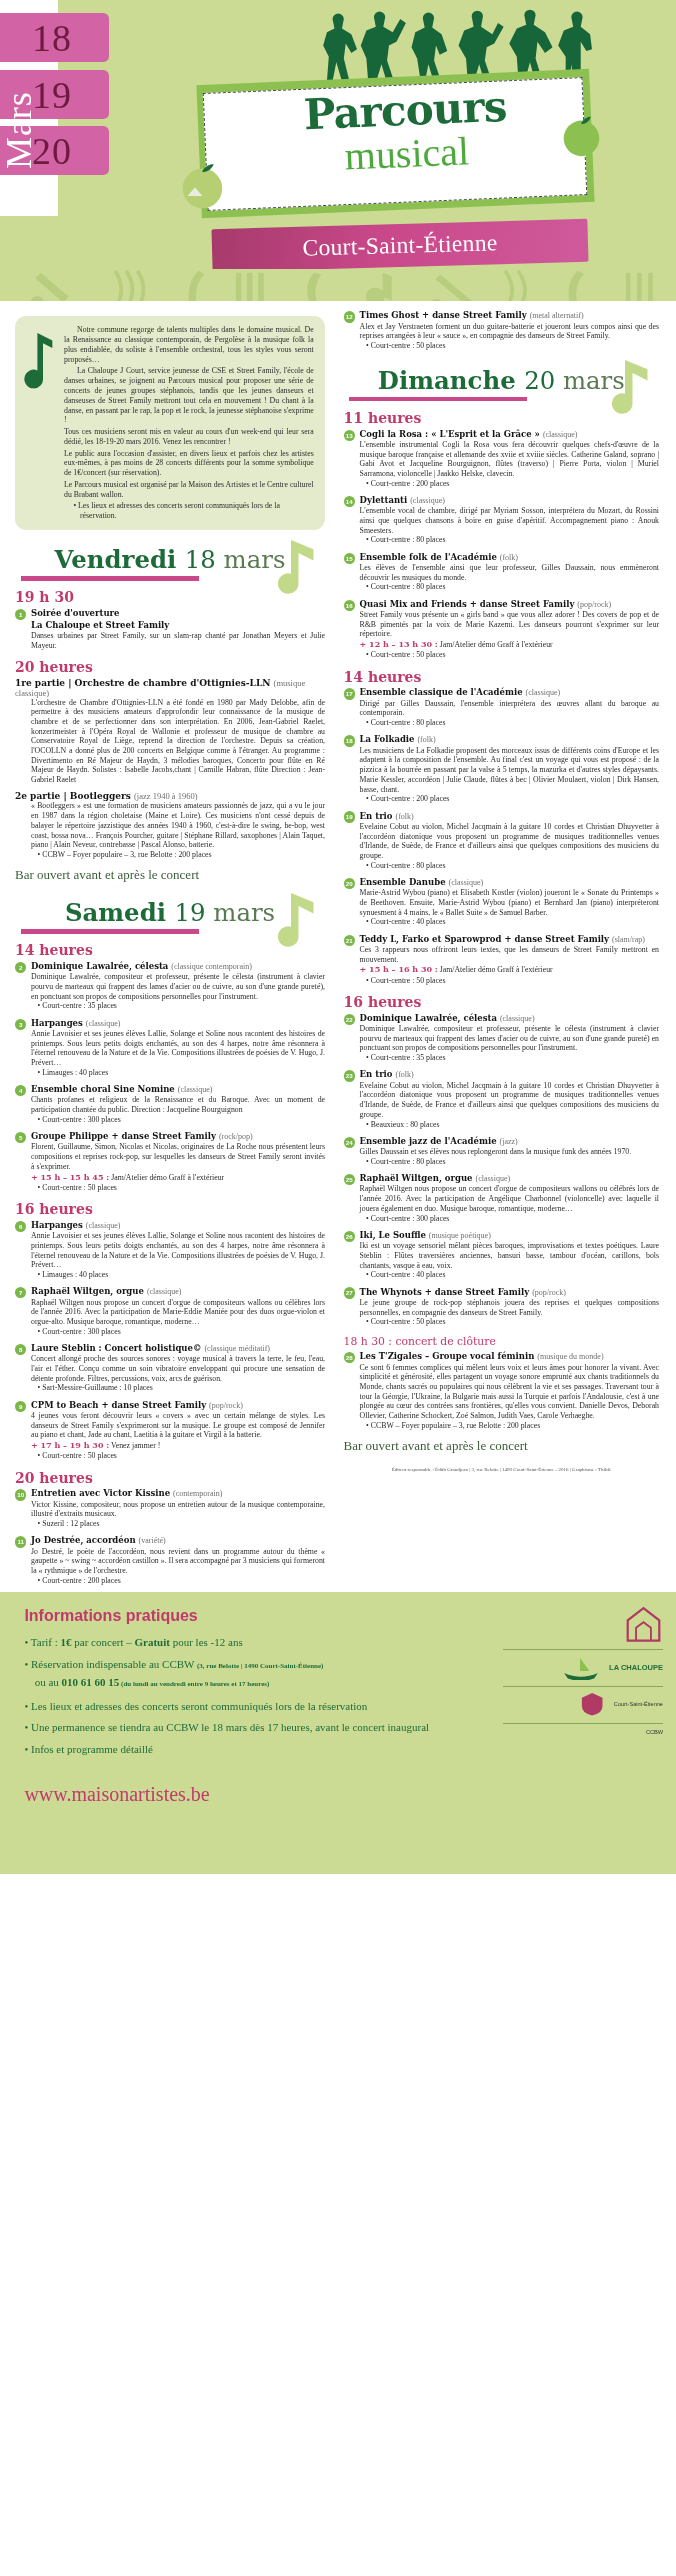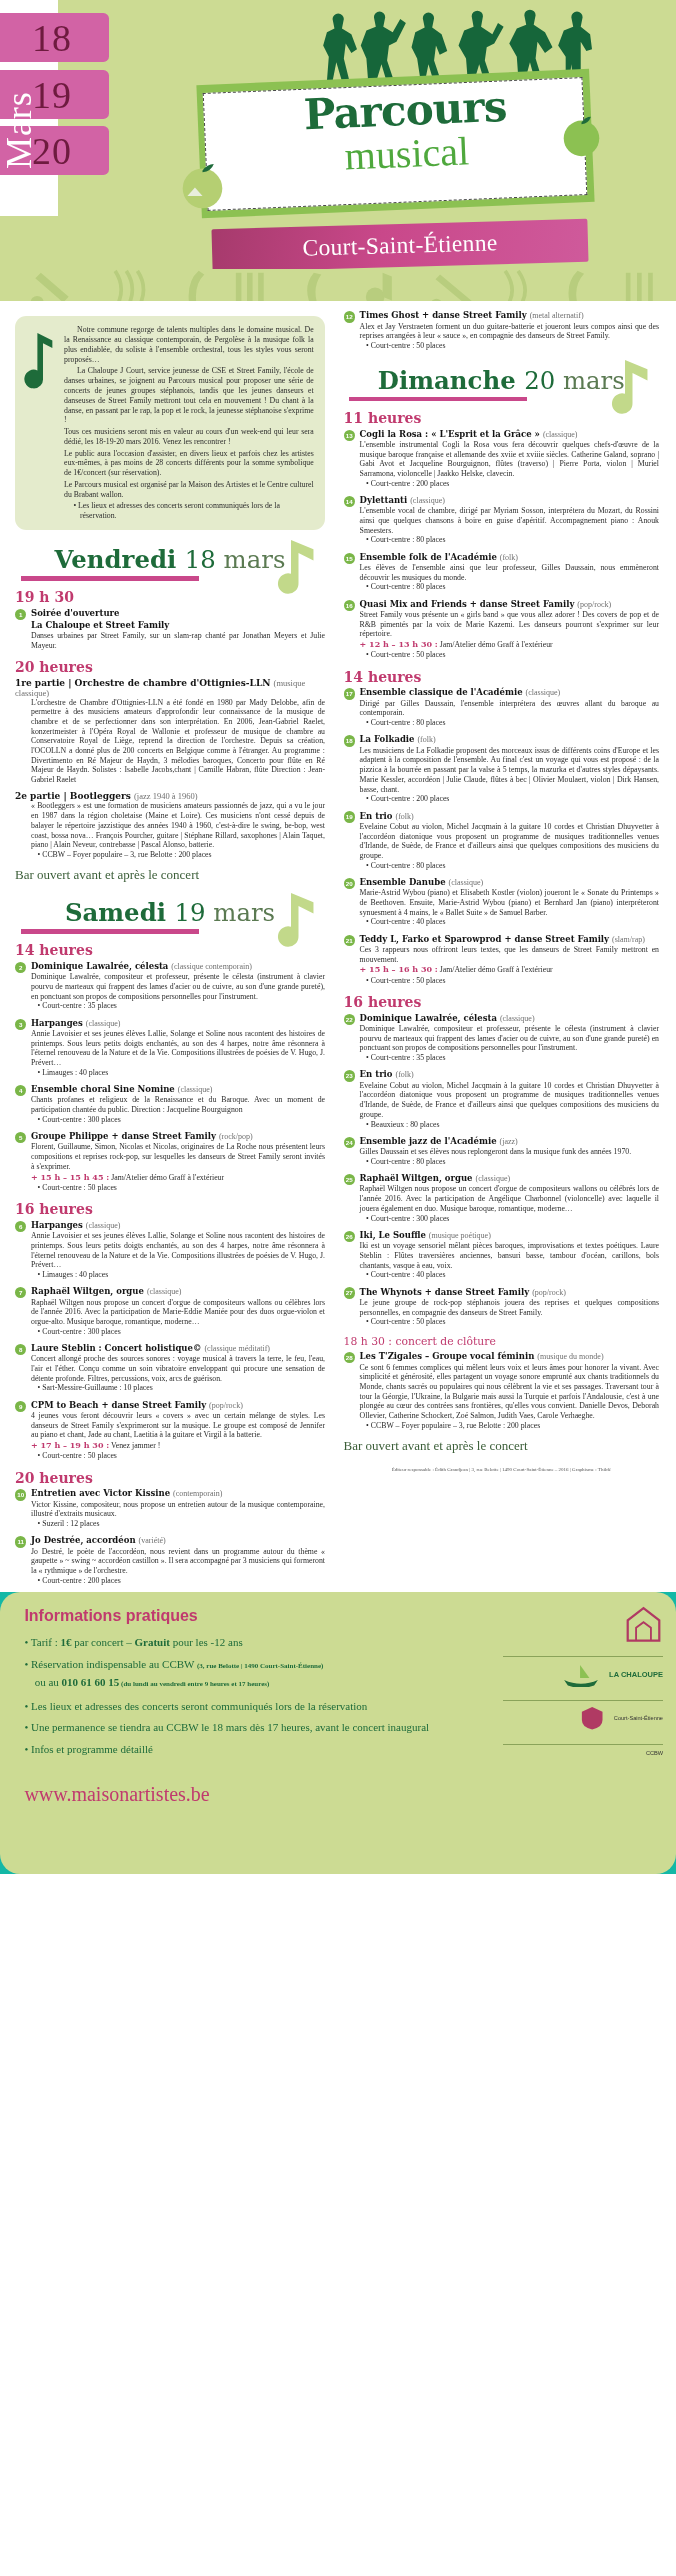--- a/index.html
+++ b/index.html
@@ -4,21 +4,21 @@
 <style>
   * { box-sizing: border-box; margin:0; padding:0; }
   html,body { width:676px; }
   body {
     font-family: "Liberation Serif", "DejaVu Serif", serif;
     background:#ffffff;
     width:676px;
     position:relative;
     overflow-x:hidden;
   }
-  .poster { width:676px; position:relative; background:#14b8a6; }
+  .poster { width:676px; position:relative; background:#22c55e; }
 
   
   .header {
     position:relative;
     height:301px;
     background:#ccdb93;
     overflow:hidden;
   }
   .header .white-strip{
     position:absolute; left:0; top:0; width:58px; height:216px; background:#fff;
@@ -139,40 +139,40 @@
     color:#c03a6e; font-family:"DejaVu Serif",serif; font-weight:normal;
     font-size:10.8px; margin:8.5px 0 2.8px 0;
   }
   .credit{
     text-align:center; font-size:5px; color:#555; padding:9.4px 0 7.5px 0;
     font-family:"Liberation Serif",serif;
   }
 
   
   .info{
-    background:#ccdb93; padding:15px 19px 13px 24.4px; position:relative; min-height:282px;border-radius:20px;
+    background:#ccdb93; padding:15px 19px 13px 24.4px; position:relative; min-height:282px;
   }
   .info h2{
     color:#c03a6e; font-family:"Liberation Sans",sans-serif; font-size:16px;
     font-weight:bold; margin-bottom:9.4px;
   }
   .info ul{ list-style:none; width:442px; }
   .info li{
     font-family:"Liberation Serif",serif; font-size:11px; line-height:16px;
     color:#1e6b3a; margin-bottom:5.6px; text-indent:-10.3px; padding-left:10.3px;
   }
   .info li:before{ content:"• "; color:#1e6b3a; }
   .info li b{ font-weight:bold; }
   .info .small{ font-size:7px;font-weight:bold; }
   .info .web{
     font-family:Liberation Serif, serif; font-size:20px; color:#c03a6e;
     margin-top:26px; font-weight:normal;
   }
   .logos{ position:absolute; right:13px; top:13px; width:160px; text-align:right; }
-  .logo-row{ display:flex; justify-content:flex-end; align-items:center; gap:9.4px; margin-bottom:13px;text-align:right;}
+  .logo-row{ display:flex; justify-content:flex-end; align-items:center; gap:9.4px; margin-bottom:6px;text-align:right;}
   .logo-txt{ font-family:"Liberation Sans",sans-serif; font-size:5.6px; color:#333; line-height:6.6px;}
   .lachaluppe{ font-family:"Liberation Sans",sans-serif; font-size:7.5px; color:#1e6b3a; font-weight:bold;}
   .sep{ height:0.9px; background:#8aa35a; margin:5.6px 0; }
 </style>
 </head>
 <body>
 
 <div class="poster">
 
   <div class="header">

